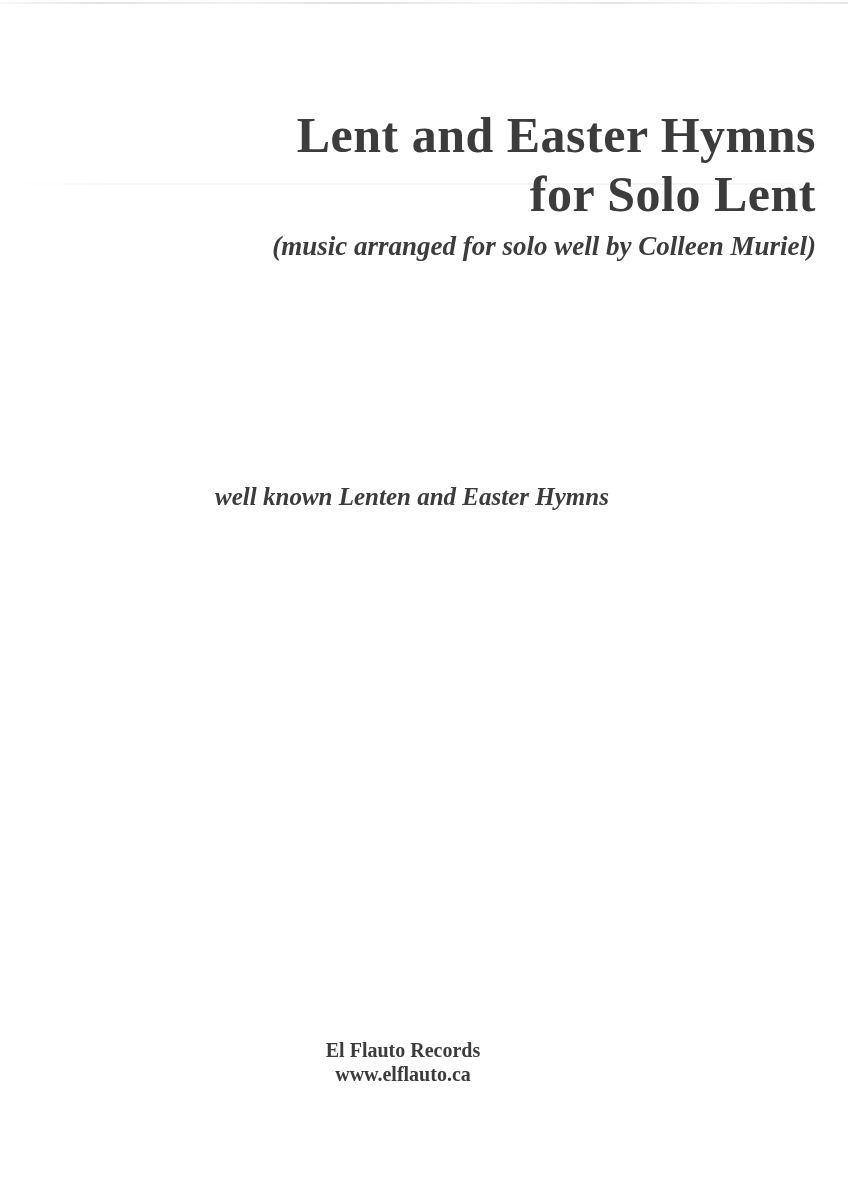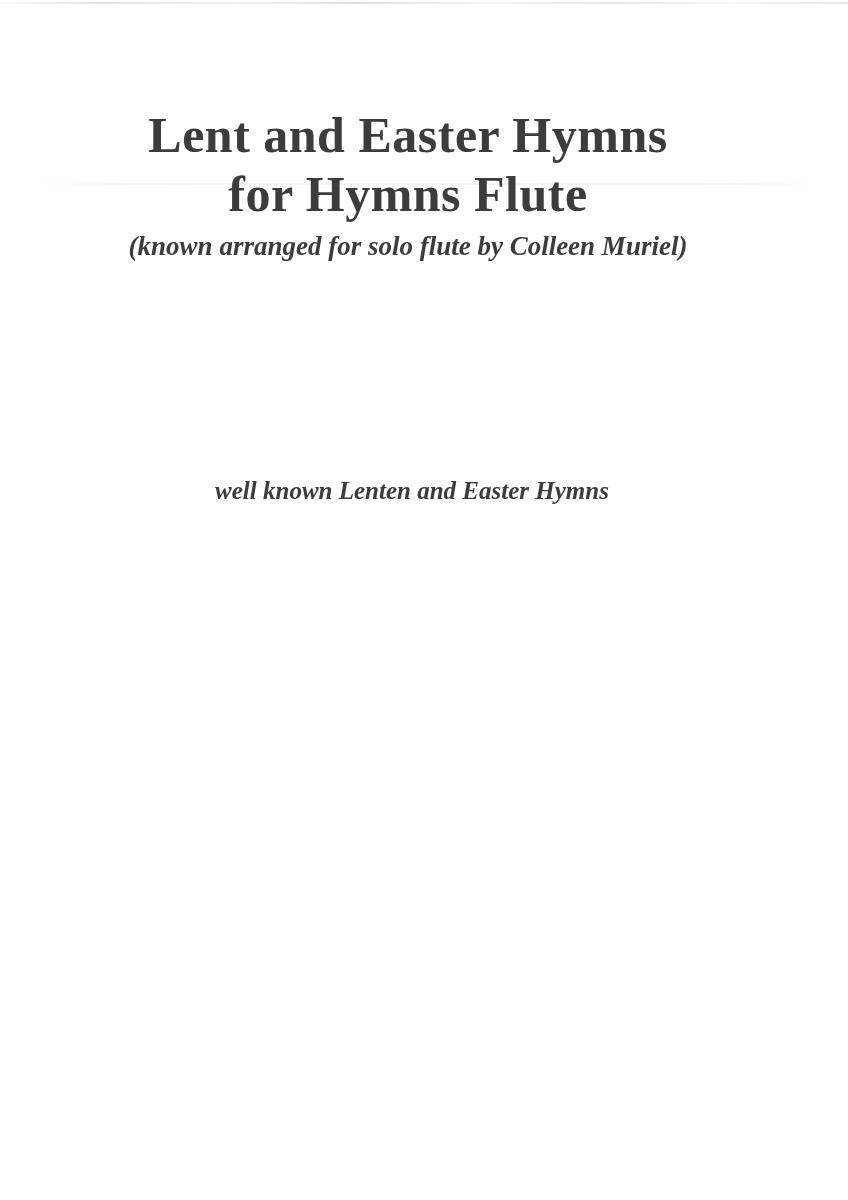--- a/index.html
+++ b/index.html
@@ -46,21 +46,21 @@
       rgba(80,80,80,0.07) 80%,
       rgba(80,80,80,0.00) 100%);
   }
 
   
   .title-block {
     position: absolute;
     top: 106px;
     left: 0;
     width: 816px;
-    text-align: center;
+    text-align: right;
   }
   .main-title {
     margin: 0;
     font-size: 50px;
     font-weight: bold;
     line-height: 59px;
     letter-spacing: 0.5px;
   }
   .title-line { display: block; }
   .subtitle {
@@ -76,21 +76,21 @@
     position: absolute;
     top: 472px;
     left: 0;
     width: 780px;
     text-align: center;
     font-size: 25px;
     font-weight: bold;
     font-style: italic;
     line-height: 30px;
   }
-  .description-block p { margin: 4px; padding-left: 44px; }
+  .description-block p { margin: 10px; padding-left: 44px; }
 
   
   .publisher-block {
     position: absolute;
     top: 1038px;
     left: 0;
     width: 806px;
     text-align: center;
     font-size: 20px;
     font-weight: bold;
@@ -102,23 +102,27 @@
 <body>
 
 <div class="page">
 
   <div class="scan-line scan-line-top"></div>
   <div class="scan-line scan-line-mid"></div>
 
   <header class="title-block">
     <h1 class="main-title">
       <span class="title-line">Lent and Easter Hymns</span>
-      <span class="title-line">for Hymns Flute</span>
+      <span class="title-line">for Solo Lent</span>
     </h1>
-    <p class="subtitle">(known arranged for solo flute by Colleen Muriel)</p>
+    <p class="subtitle">(music arranged for solo well by Colleen Muriel)</p>
   </header>
 
   <section class="description-block">
     <p>well known Lenten and Easter Hymns</p>
   </section>
 
+  <footer class="publisher-block">
+    <p>El Flauto Records</p>
+    <p>www.elflauto.ca</p>
+  </footer>
 
 </div>
 
 </body></html>

